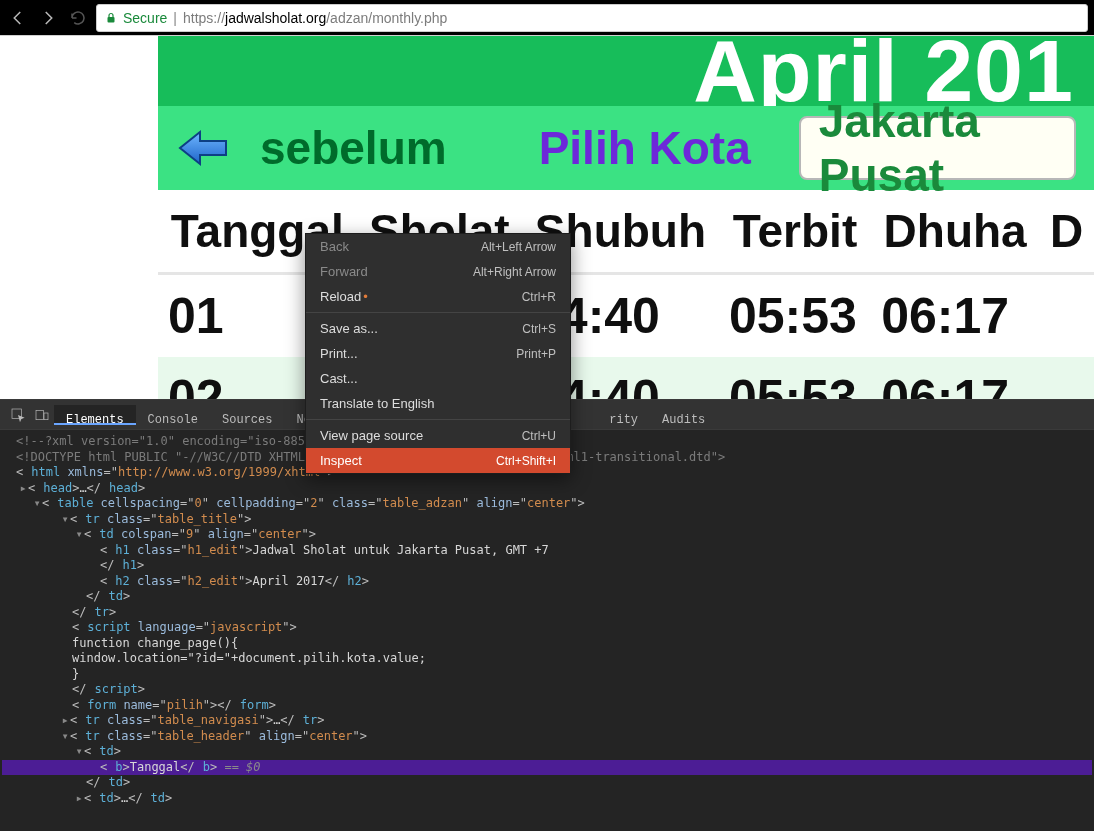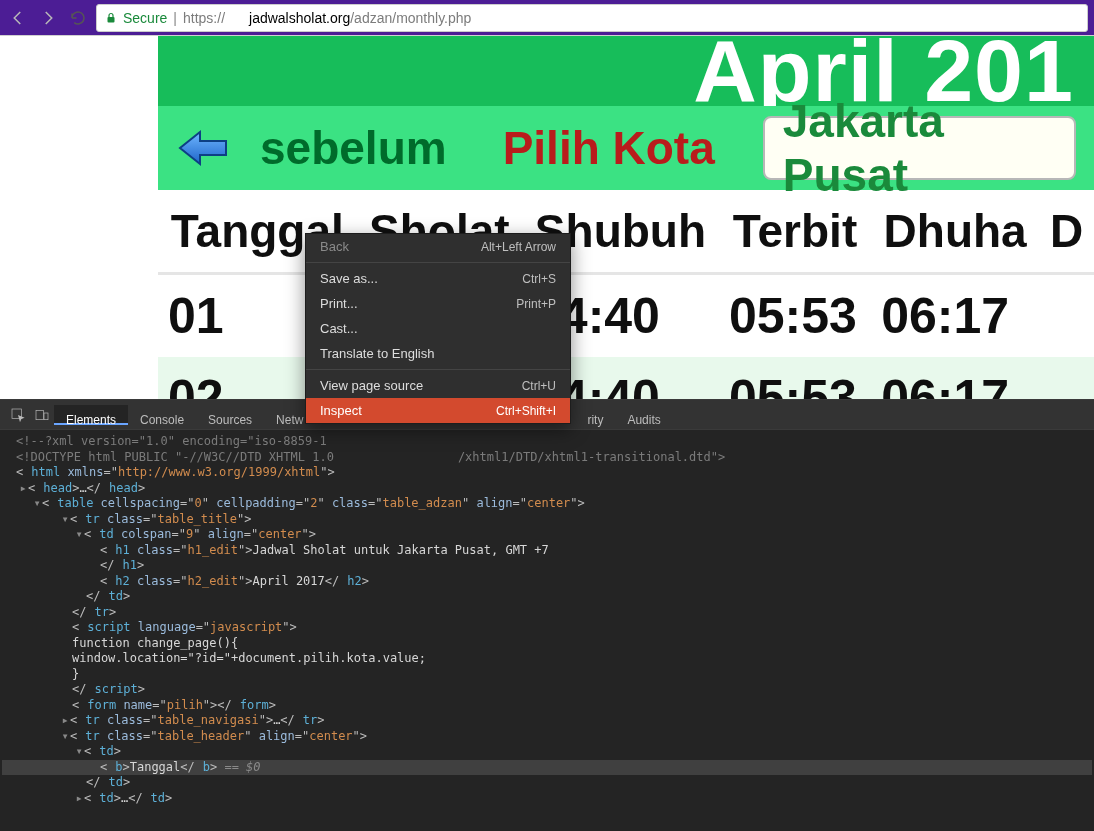--- a/index.html
+++ b/index.html
@@ -1,75 +1,75 @@
 <!DOCTYPE html>
 <html><head>
 <meta charset="utf-8">
 <style>
   * { box-sizing: border-box; margin: 0; padding: 0; }
   html, body { width: 1094px; height: 831px; overflow: hidden; font-family: Arial, Helvetica, sans-serif; background: #fff; }
 
   
-  .chrome-bar { height: 36px; background: #4c1d95; display: flex; align-items: center; padding: 0 6px; border-bottom: 1px solid #d0d0d0; gap: 6px; }
+  .chrome-bar { height: 36px; background: #000000; display: flex; align-items: center; padding: 0 6px; border-bottom: 1px solid #d0d0d0; gap: 6px; }
   .nav-btn { width: 24px; height: 24px; display: flex; align-items: center; justify-content: center; color: #6b6b6b; }
   .nav-disabled { color: #b8b8b8; }
   .reload-btn { color: #555; }
   .omnibox { flex: 1; height: 28px; background: #fff; border: 1px solid #ccc; border-radius: 3px; display: flex; align-items: center; padding: 0 8px; font-size: 14px; gap: 6px; overflow: hidden; }
   .secure-lock { color: #1a8a3b; font-size: 12px; }
   .secure-text { color: #1a8a3b; font-size: 14px; }
   .sep { color: #888; }
   .url-proto { color: #7c7c7c; }
-  .url-host { color: #000; margin-left: 24px; }
+  .url-host { color: #000; }
   .url-path { color: #7c7c7c; }
 
   
   .page-wrap { position: relative; width: 100%; height: calc(100% - 36px); }
   .page-scroll { position: absolute; left: 0; top: 0; right: 0; bottom: 0; overflow: hidden; }
   .left-gutter { width: 158px; background: #fff; float: left; height: 400px; }
   .page { margin-left: 158px; }
 
   .banner { background: #17bd5a; color: #fff; padding: 0 20px; height: 70px; display: flex; align-items: center; justify-content: flex-end; overflow: hidden; }
   .banner-text { font-size: 88px; font-weight: 800; letter-spacing: 1px; line-height: 70px; white-space: nowrap; }
 
   .navrow { background: #3be283; height: 84px; display: flex; align-items: center; padding: 0 18px; gap: 28px; }
   .arrow-left { width: 56px; height: 40px; }
   .sebelum { color: #006b2b; font-size: 46px; font-weight: 600; }
-  .pilih { color: #b91c1c; font-size: 46px; font-weight: 600; margin-left: 28px; }
+  .pilih { color: #6d28d9; font-size: 46px; font-weight: 600; margin-left: 64px; }
   .city-select { margin-left: 20px; height: 64px; background: #fffff4; border: 2px solid #b7b7b7; border-radius: 8px; flex: 1; display: flex; align-items: center; padding: 0 18px; color: #1a8a3b; font-size: 46px; font-weight: 600; }
 
   .tbl { width: 100%; border-collapse: collapse; }
   .tbl th { background: #fff; color: #0f0f0f; font-size: 46px; font-weight: 800; padding: 14px 10px; text-align: center; border-bottom: 3px solid #e5e5e5; }
   .tbl td { font-size: 50px; font-weight: 700; text-align: left; padding: 12px 10px; color: #0f0f0f; }
   .tbl tr.row-odd { background: #fff; }
   .tbl tr.row-even { background: #e8f9ec; }
 
   
   .devtools { position: absolute; left: 0; right: 0; bottom: 0; height: 432px; background: #242424; color: #ccc; font-family: Menlo, Consolas, monospace; font-size: 12px; border-top: 1px solid #3a3a3a; }
   .dt-tabs { height: 30px; background: #333; display: flex; align-items: center; gap: 0; padding: 0 6px; border-bottom: 1px solid #3a3a3a; }
   .dt-iconbtn { width: 24px; height: 24px; display: flex; align-items: center; justify-content: center; color: #bbb; }
-  .dt-tab { padding: 0 12px; height: 20px; line-height: 30px; color: #bdbdbd; font-family: Liberation Sans, sans-serif; font-size: 12px; }
+  .dt-tab { padding: 0 12px; height: 20px; line-height: 30px; color: #bdbdbd; font-family: Liberation Mono, monospace; font-size: 12px; }
   .dt-tab.active { color: #fff; border-bottom: 2px solid #6aa5ff; background: #242424; }
   .dt-body { padding: 4px 2px; line-height: 15.5px; position: relative; }
   .ln { white-space: pre; }
   .ind0 { padding-left: 14px; }
   .ind1 { padding-left: 28px; }
   .ind2 { padding-left: 42px; }
   .ind3 { padding-left: 56px; }
   .ind4 { padding-left: 70px; }
   .ind5 { padding-left: 84px; }
   .ind6 { padding-left: 98px; }
   .tw { display:inline-block; width:10px; text-align:center; color:#888; margin-left:-12px; }
   .c-comment { color: #7b7b7b; }
   .c-tag { color: #5db0d7; margin-left: 8px; }
   .c-attr { color: #9bbbdc; }
   .c-str { color: #d28c4e; }
   .c-punc { color: #bcbcbc; }
   .c-text { color: #d7d7d7; }
   .c-dim { color: #8a8a8a; font-style: italic; }
-  .hl-sel { background: #404040; }
+  .hl-sel { background: #4c1d95; }
 
   
   .ctx { position: absolute; left: 305px; top: 197px; width: 266px; background: #2f2f2f; border: 1px solid #1d1d1d; box-shadow: 0 6px 18px rgba(0,0,0,.45); font-family: Arial, sans-serif; font-size: 13px; color: #ddd; z-index: 50; }
   .ctx-item { height: 25px; display: flex; align-items: center; justify-content: space-between; padding: 0 14px; }
   .ctx-item.disabled { color: #8a8a8a; }
   .ctx-sep { height: 1px; background: #444; margin: 3px 0; }
   .ctx-item.hover { background: #d34a2e; color: #fff; }
   .ctx-sc { color: #bfbfbf; font-size: 12px; }
   .ctx-item.hover .ctx-sc { color: #fff; }
   .dot-orange { color: #e07b3a; margin-left: 2px; }
@@ -217,20 +217,28 @@
 <div class="ln ind5"><span class="tw">▸</span><span class="c-punc">&lt;</span><span class="c-tag">td</span><span class="c-punc">&gt;</span><span class="c-text">…</span><span class="c-punc">&lt;/</span><span class="c-tag">td</span><span class="c-punc">&gt;</span></div>
 
     </div>
   </div>
 
   <div class="ctx">
     <div class="ctx-item disabled">
         <span>Back</span>
         <span class="ctx-sc">Alt+Left Arrow</span>
       </div>
+    <div class="ctx-item disabled">
+        <span>Forward</span>
+        <span class="ctx-sc">Alt+Right Arrow</span>
+      </div>
+    <div class="ctx-item">
+        <span><span>Reload</span><span class="dot-orange">•</span></span>
+        <span class="ctx-sc">Ctrl+R</span>
+      </div>
     <div class="ctx-sep"></div>
     <div class="ctx-item">
         <span>Save as...</span>
         <span class="ctx-sc">Ctrl+S</span>
       </div>
     <div class="ctx-item">
         <span>Print...</span>
         <span class="ctx-sc">Print+P</span>
       </div>
     <div class="ctx-item">

